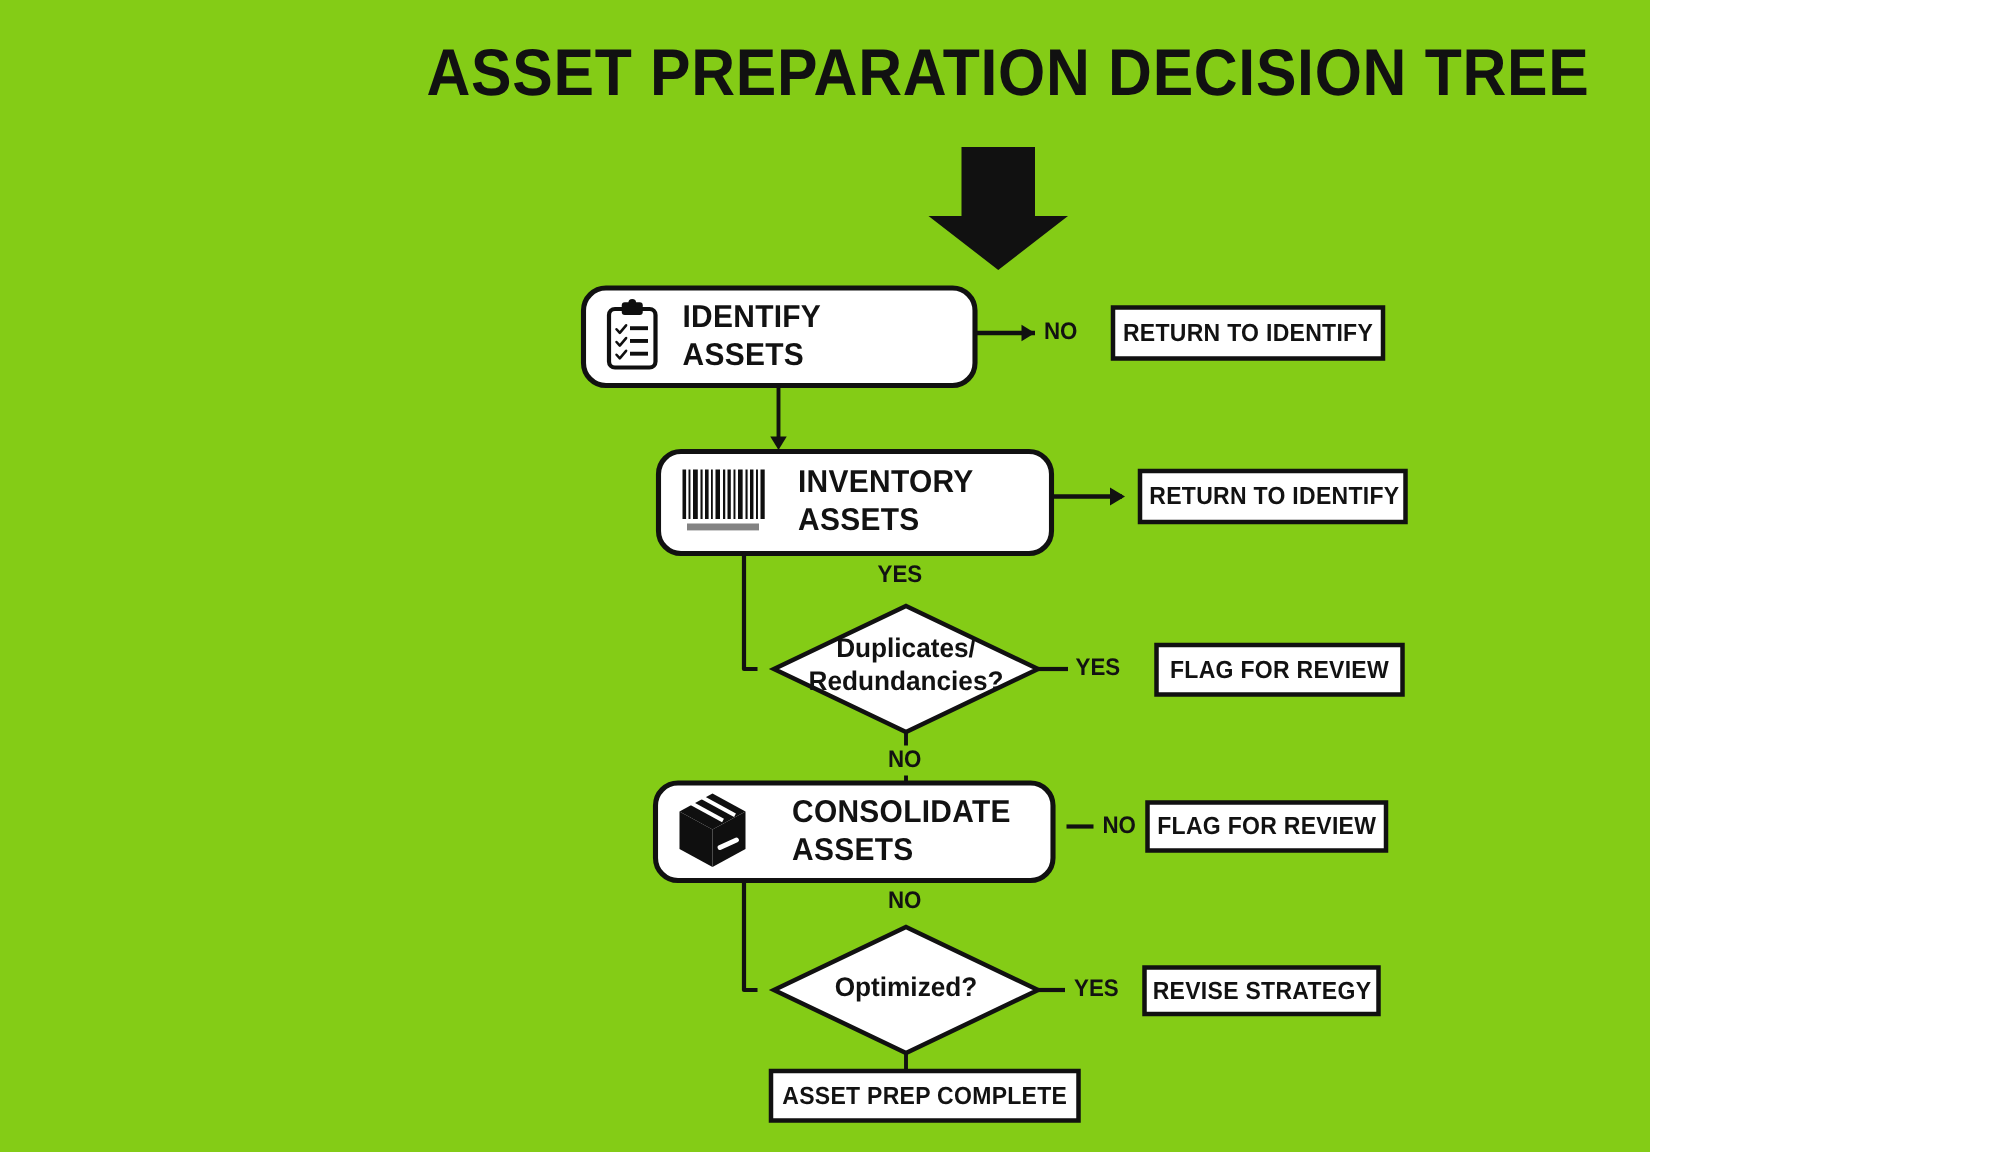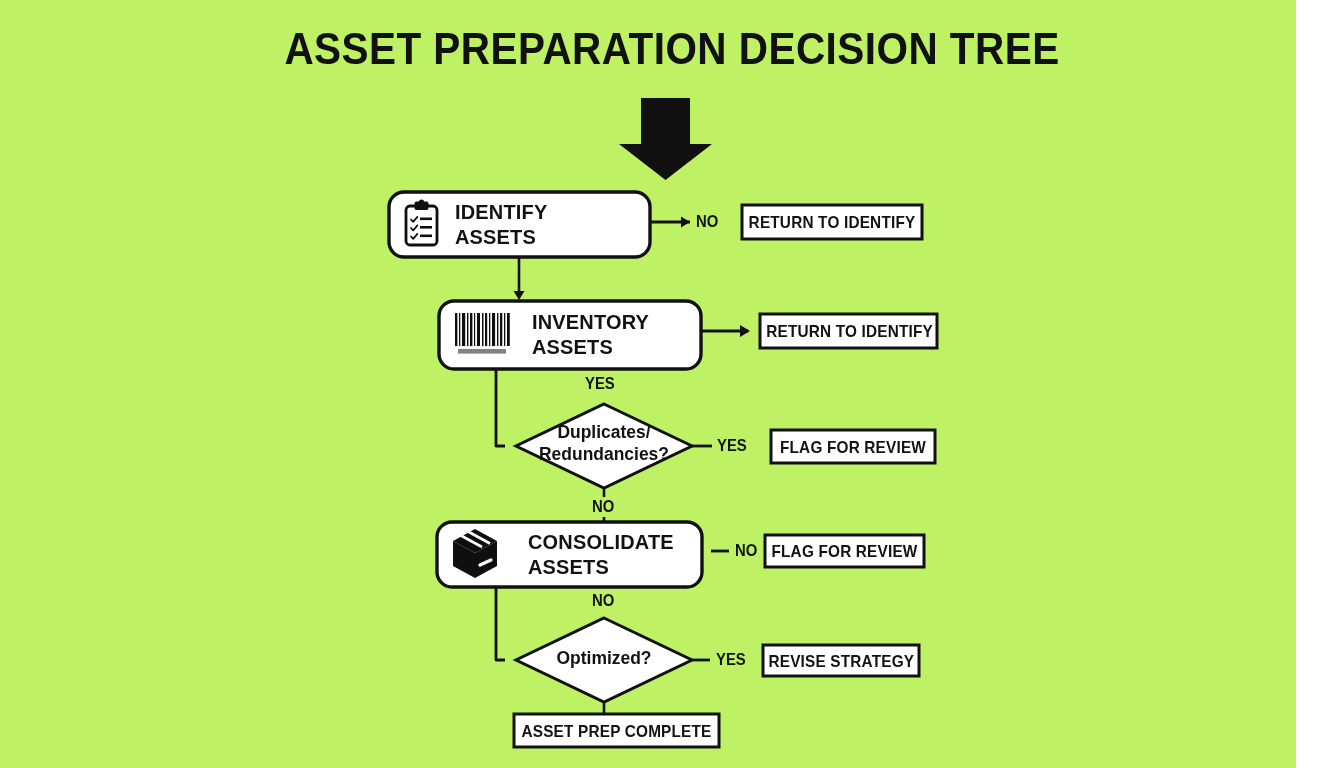--- a/index.html
+++ b/index.html
@@ -2,23 +2,23 @@
 <html><head>
 <meta charset="utf-8">
 <style>
   html, body {
     margin: 0;
     padding: 0;
     background: #ffffff;
   }
   #canvas {
     position: relative;
-    width: 1296px;
+    width: 1100px;
     height: 768px;
-    background: #bef264;
+    background: #84cc16;
     overflow: hidden;
     font-family: "Liberation Sans", sans-serif;
   }
 
   
   #title {
     position: absolute;
     left: 0;
     top: 24px;
     width: 1344px;

